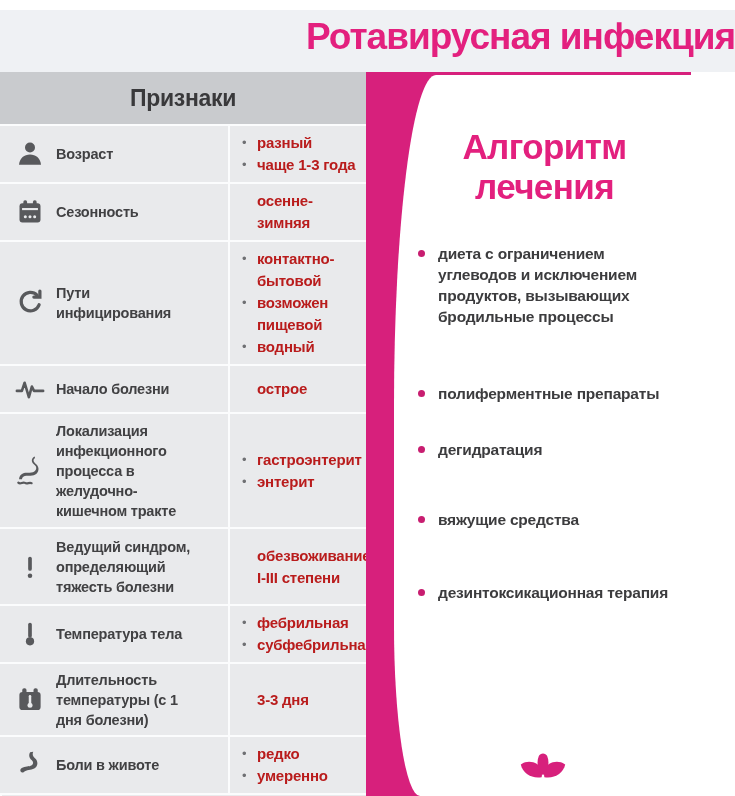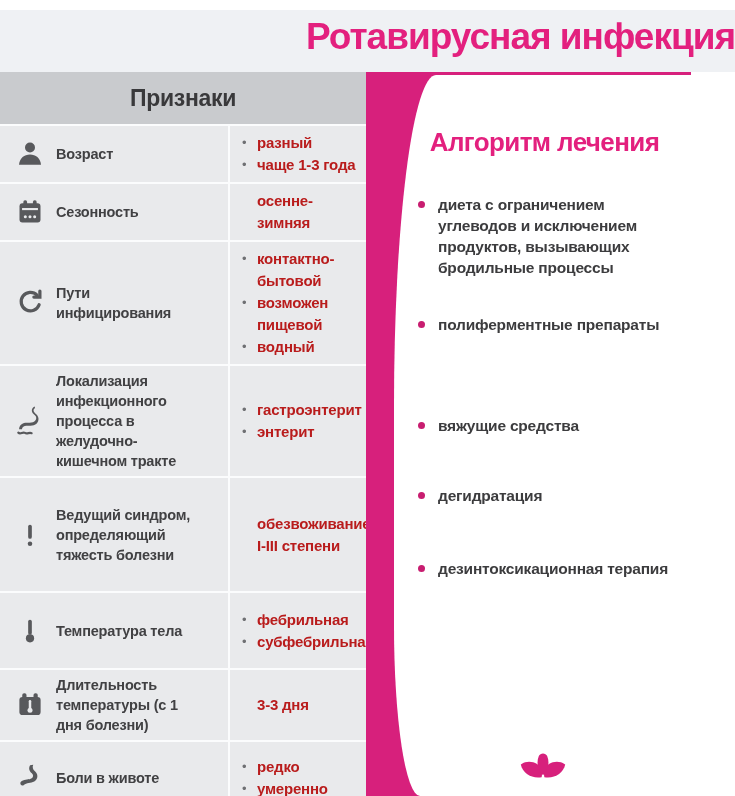--- a/index.html
+++ b/index.html
@@ -70,28 +70,28 @@
   
   .treatment { position:relative; width:325px; background:#d7207c; }
   .card {
     position:absolute; left:28px; right:0; top:3px; bottom:0;
     background:#ffffff;
     border-top-left-radius:42px 330px;
     border-bottom-left-radius:26px 170px;
   }
   .treatment-title {
     margin:52px 6px 0 10px; text-align:center;
-    font-size:26px; font-weight:700; color:#e3207e; letter-spacing:-0.6px;
+    font-size:35px; font-weight:700; color:#e3207e; letter-spacing:-0.6px;
   }
   .treatment-list {
     list-style:none; margin-top:36px; padding:0 18px 0 24px;
   }
   .treatment-item { display:flex; }
-  .treatment-item:nth-child(1){margin-bottom:36px}
-  .treatment-item:nth-child(2){margin-bottom:80px}
+  .treatment-item:nth-child(1){margin-bottom:56px}
+  .treatment-item:nth-child(2){margin-bottom:35px}
   .treatment-item:nth-child(3){margin-bottom:49px}
   .treatment-item:nth-child(4){margin-bottom:52px}
   .treatment-item:nth-child(5){margin-bottom:52px}
   .pink-dot {
     width:7px; min-width:7px; height:7px; border-radius:50%;
     background:#c81d70; margin:7px 13px 0 0;
   }
   .txt {
     font-size:15.5px; font-weight:700; color:#3c3c3e; line-height:21px;
     letter-spacing:-0.2px; max-width:240px;
@@ -179,20 +179,36 @@
                 <span class="dot">•</span>
                 <span class="val-text">возможен пищевой</span>
               </div>
               <div class="val-line">
                 <span class="dot">•</span>
                 <span class="val-text">водный</span>
               </div>
             </div>
   </div>
 
+  <div class="row">
+    <div class="label-cell">
+      <span class="icon">
+                <svg viewBox="0 0 24 24" width="30" height="30" fill="none" stroke="#58595c" stroke-width="2.1" stroke-linejoin="round" stroke-linecap="round">
+                  <path d="M1.5 13.5h4l2.2-6.5 3.4 11.5 2.4-8.5 1.7 3.5h7.3"></path>
+                </svg>
+              </span>
+      <span class="label">Начало болезни</span>
+    </div>
+    <div class="value-cell">
+              <div class="val-line">
+                <span class="dot"></span>
+                <span class="val-text">острое</span>
+              </div>
+            </div>
+  </div>
 
   <div class="row">
     <div class="label-cell">
       <span class="icon">
                 <svg viewBox="0 0 26 26" width="32" height="32" fill="#58595c">
                   <path d="M16.8 1.2c-2.3.8-3 3.6-1.5 5.5.7.9 1.8 1.5 2.4 2.5 1 1.9-.1 4.2-2.3 4.9-2.4.8-5-.1-7.3.6-2.4.7-3.9 2.5-4 5h2.4c.1-1.3.9-2.2 2.3-2.6 2.3-.7 4.9.2 7.3-.6 3.5-1.1 4.9-5 2.9-7.9-.8-1.2-2.1-1.9-2.8-3.1-.6-1.1-.2-2.4.9-3z"></path>
                   <path d="M3.5 22.5c1.8 1.6 3.6-1 5.4.2 1.8 1.2 3.6-.8 5.4.2" fill="none" stroke="#58595c" stroke-width="1.8" stroke-linecap="round"></path>
                 </svg>
               </span>
       <span class="label">Локализация инфекционного процесса в желудочно-кишечном тракте</span>
@@ -321,26 +337,26 @@
   </li>
 
   <li class="treatment-item">
     <span class="pink-dot"></span>
     <span class="txt">полиферментные препараты</span>
   </li>
 
 
   <li class="treatment-item">
     <span class="pink-dot"></span>
+    <span class="txt">дегидратация</span>
+  </li>
+
+  <li class="treatment-item">
+    <span class="pink-dot"></span>
     <span class="txt">вяжущие средства</span>
-  </li>
-
-  <li class="treatment-item">
-    <span class="pink-dot"></span>
-    <span class="txt">дегидратация</span>
   </li>
 
   <li class="treatment-item">
     <span class="pink-dot"></span>
     <span class="txt">дезинтоксикационная терапия</span>
   </li>
 </ul>
         <div class="flower">
           <svg viewBox="0 0 64 46" width="58" height="42" fill="#d7207c">
             <path d="M30.5 43C20 45 9.5 39 7.5 29c6.5-5.2 17.5-3.6 22 3.6 1.7 2.8 1.7 7 1 10.4z"></path>

